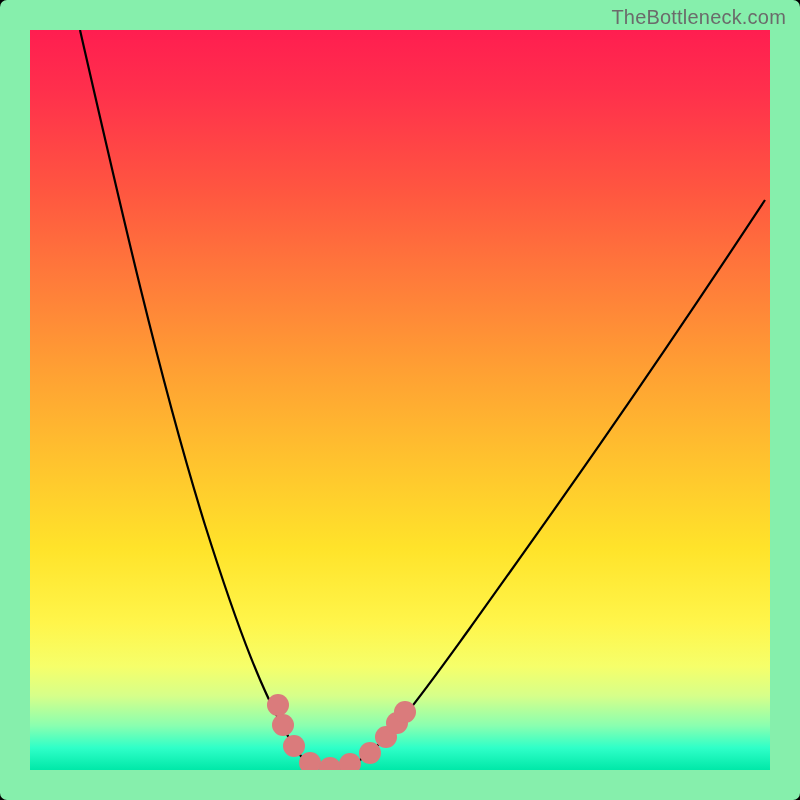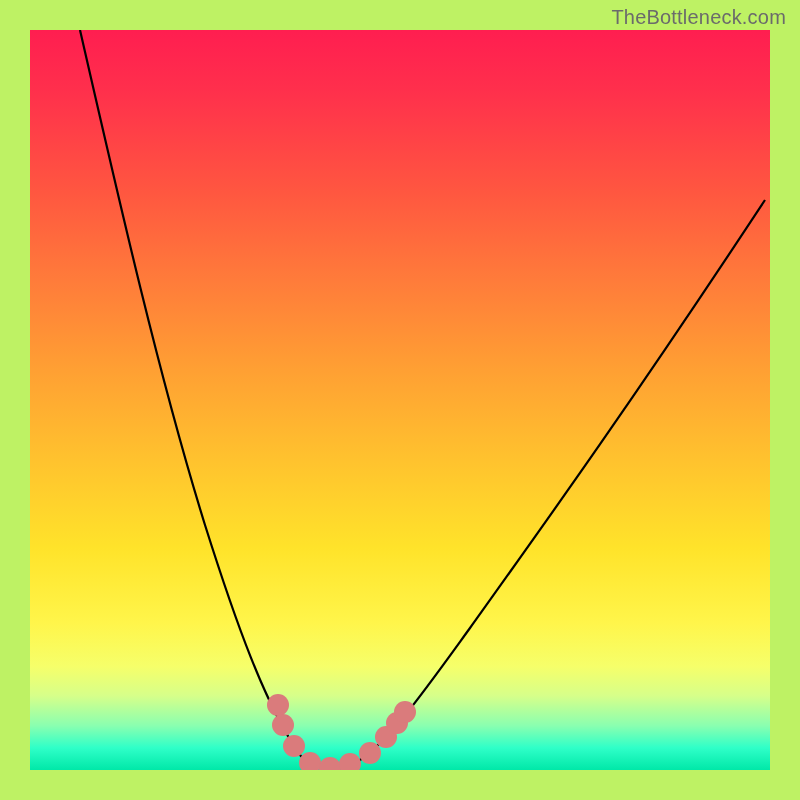--- a/index.html
+++ b/index.html
@@ -10,21 +10,22 @@
     background: #000;
     overflow: hidden;
     font-family: Arial, Helvetica, sans-serif;
   }
   .frame {
     position: absolute;
     left: 0;
     top: 0;
     width: 800px;
     height: 800px;
-    background: #bef264;
+    background: #86efac;
+    border-radius: 7px;
   }
   .plot {
     position: absolute;
     left: 30px;
     top: 30px;
     width: 740px;
     height: 740px;
     background: linear-gradient(to bottom,
       #ff1e50 0%,
       #ff2f4c 8%,

